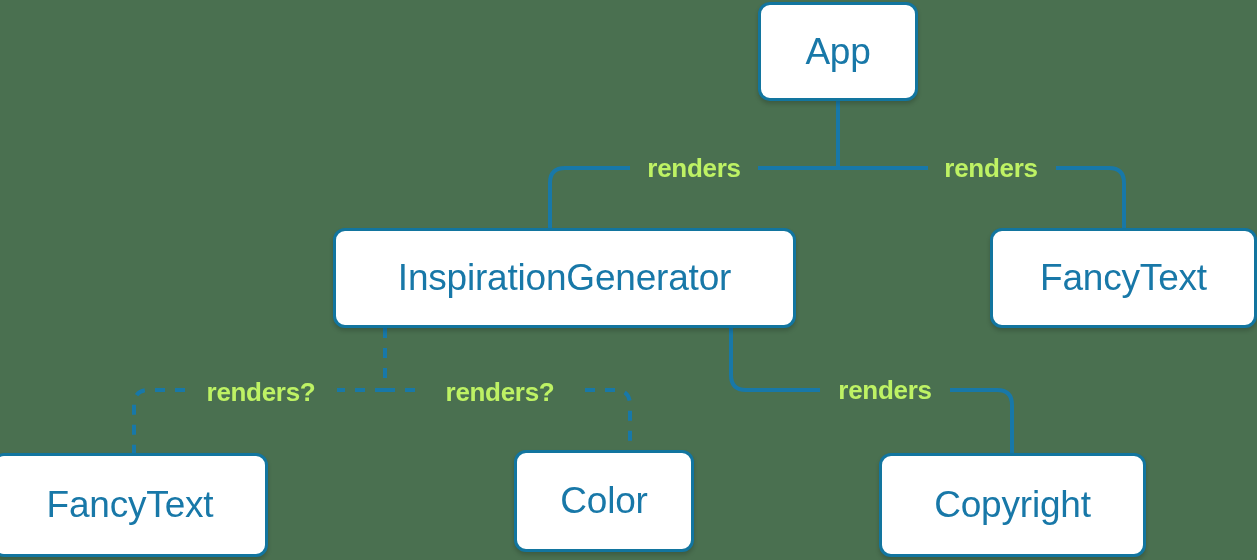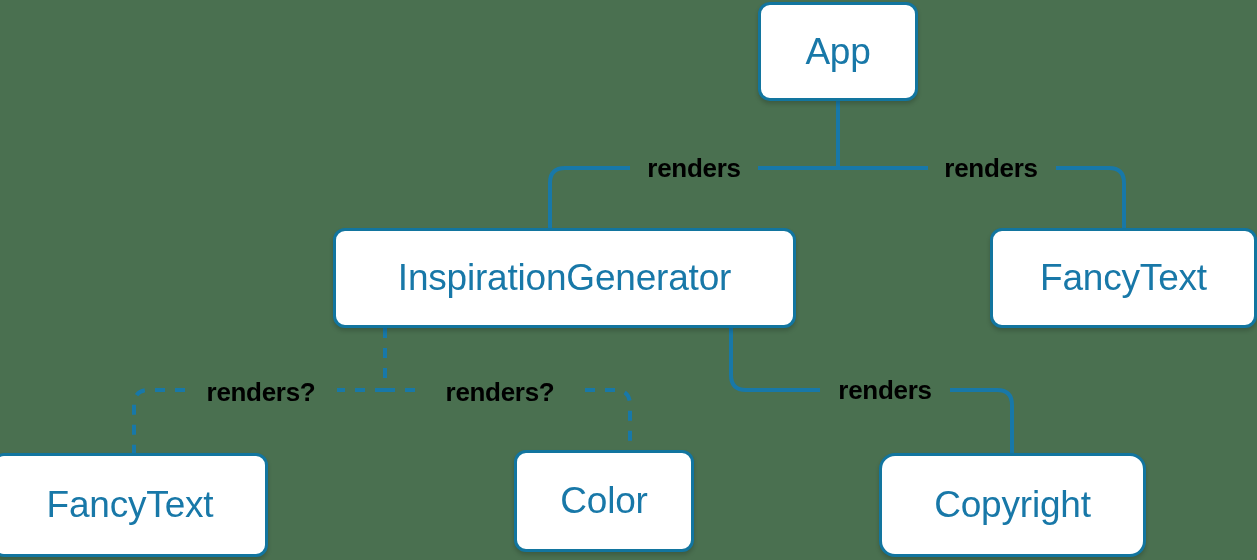--- a/index.html
+++ b/index.html
@@ -37,35 +37,35 @@
     justify-content: center;
     font-family: "Liberation Sans", sans-serif;
     font-size: 37px;
     font-weight: 400;
     letter-spacing: -0.2px;
     white-space: nowrap;
     box-shadow: 0 3px 4px rgba(0,0,0,0.18);
   }
   .edge-label {
     position: absolute;
-    color: #000000;
+    color: #bef264;
     font-family: "Liberation Sans", sans-serif;
     font-size: 26px;
     font-weight: 700;
     white-space: nowrap;
     transform: translate(-50%, -50%);
     letter-spacing: -0.3px;
   }
   
   #node-app            { left: 758px;  top: 2px;   width: 160px; height: 99px; }
   #node-inspiration    { left: 333px;  top: 228px; width: 463px; height: 100px; }
   #node-fancytext-right{ left: 990px;  top: 228px; width: 267px; height: 100px; }
   #node-fancytext-left { left: -8px;   top: 453px; width: 276px; height: 104px; }
   #node-color          { left: 514px;  top: 450px; width: 180px; height: 102px; }
-  #node-copyright      { left: 879px;  top: 453px; width: 267px; height: 104px; border-radius: 16px; }
+  #node-copyright      { left: 879px;  top: 453px; width: 267px; height: 104px; }
   
   #label-app-left      { left: 694px;  top: 168px; }
   #label-app-right     { left: 991px;  top: 168px; }
   #label-ig-left       { left: 261px;  top: 392px; }
   #label-ig-right      { left: 500px;  top: 392px; }
   #label-ig-copyright  { left: 885px;  top: 390px; }
 </style>
 </head>
 <body>
 

